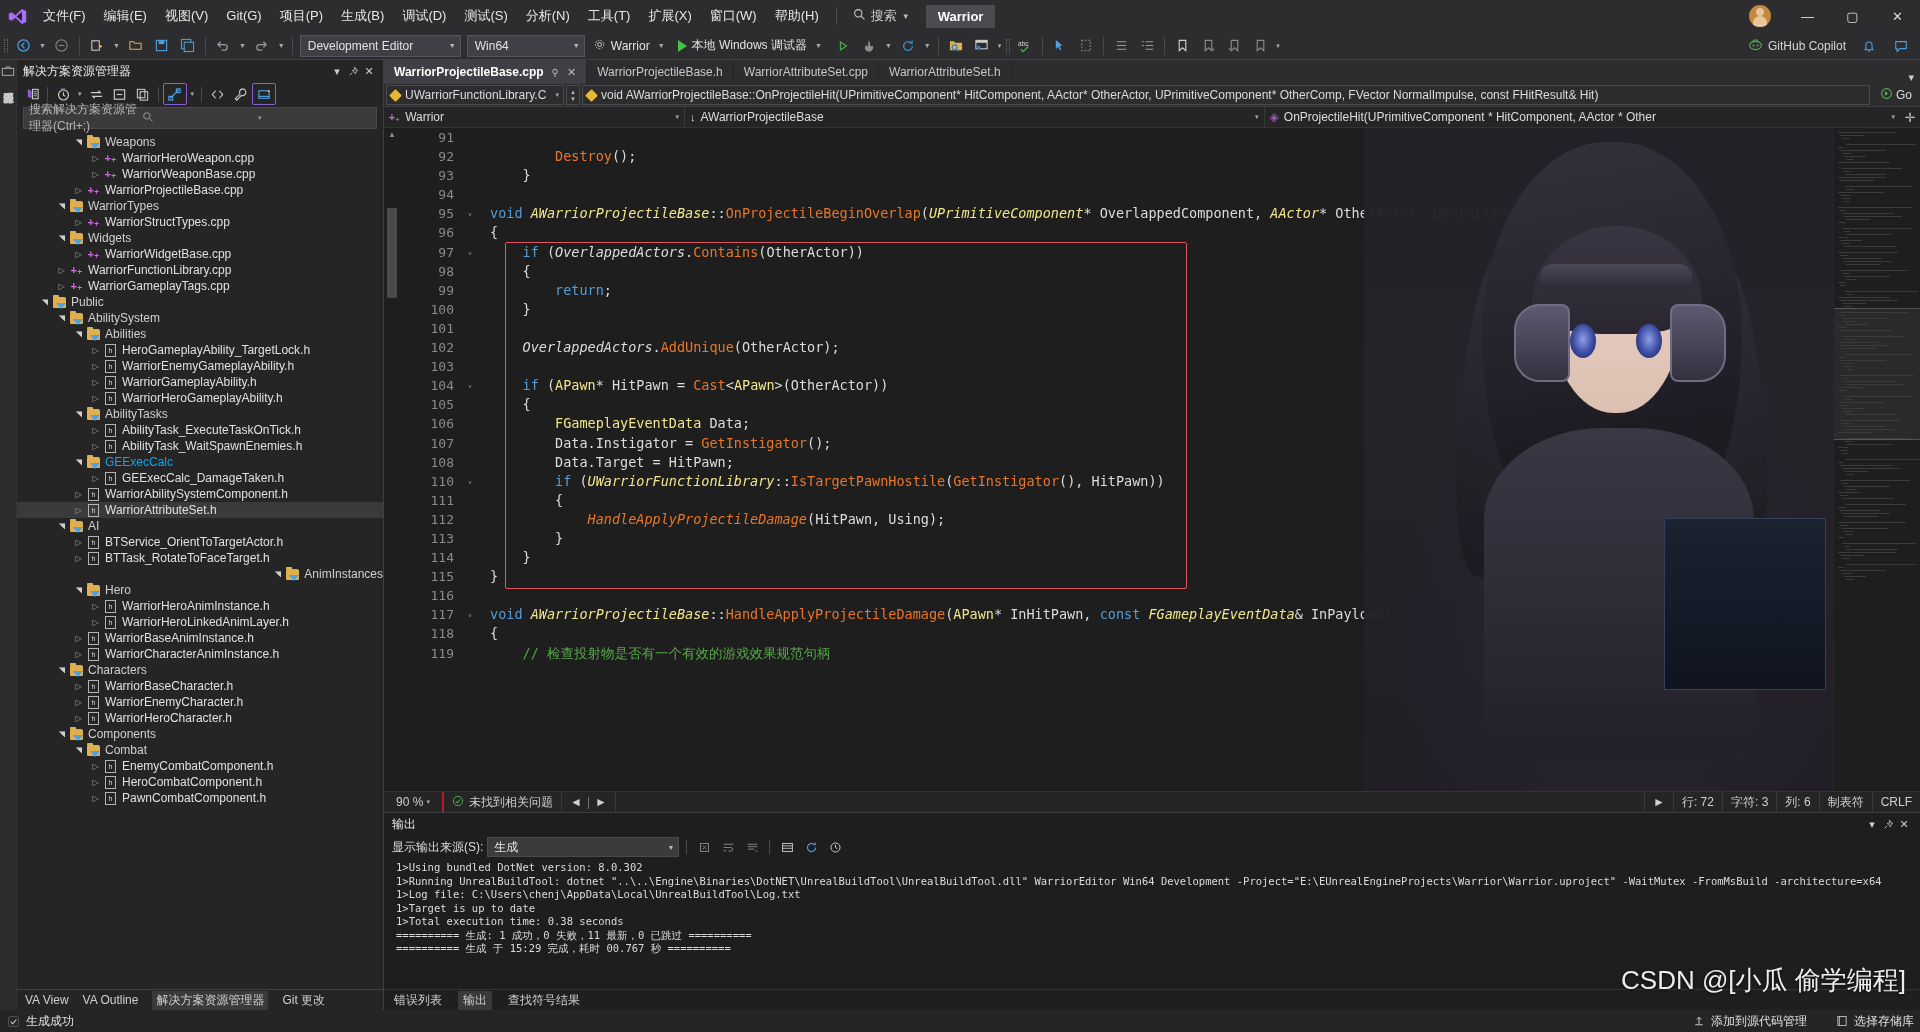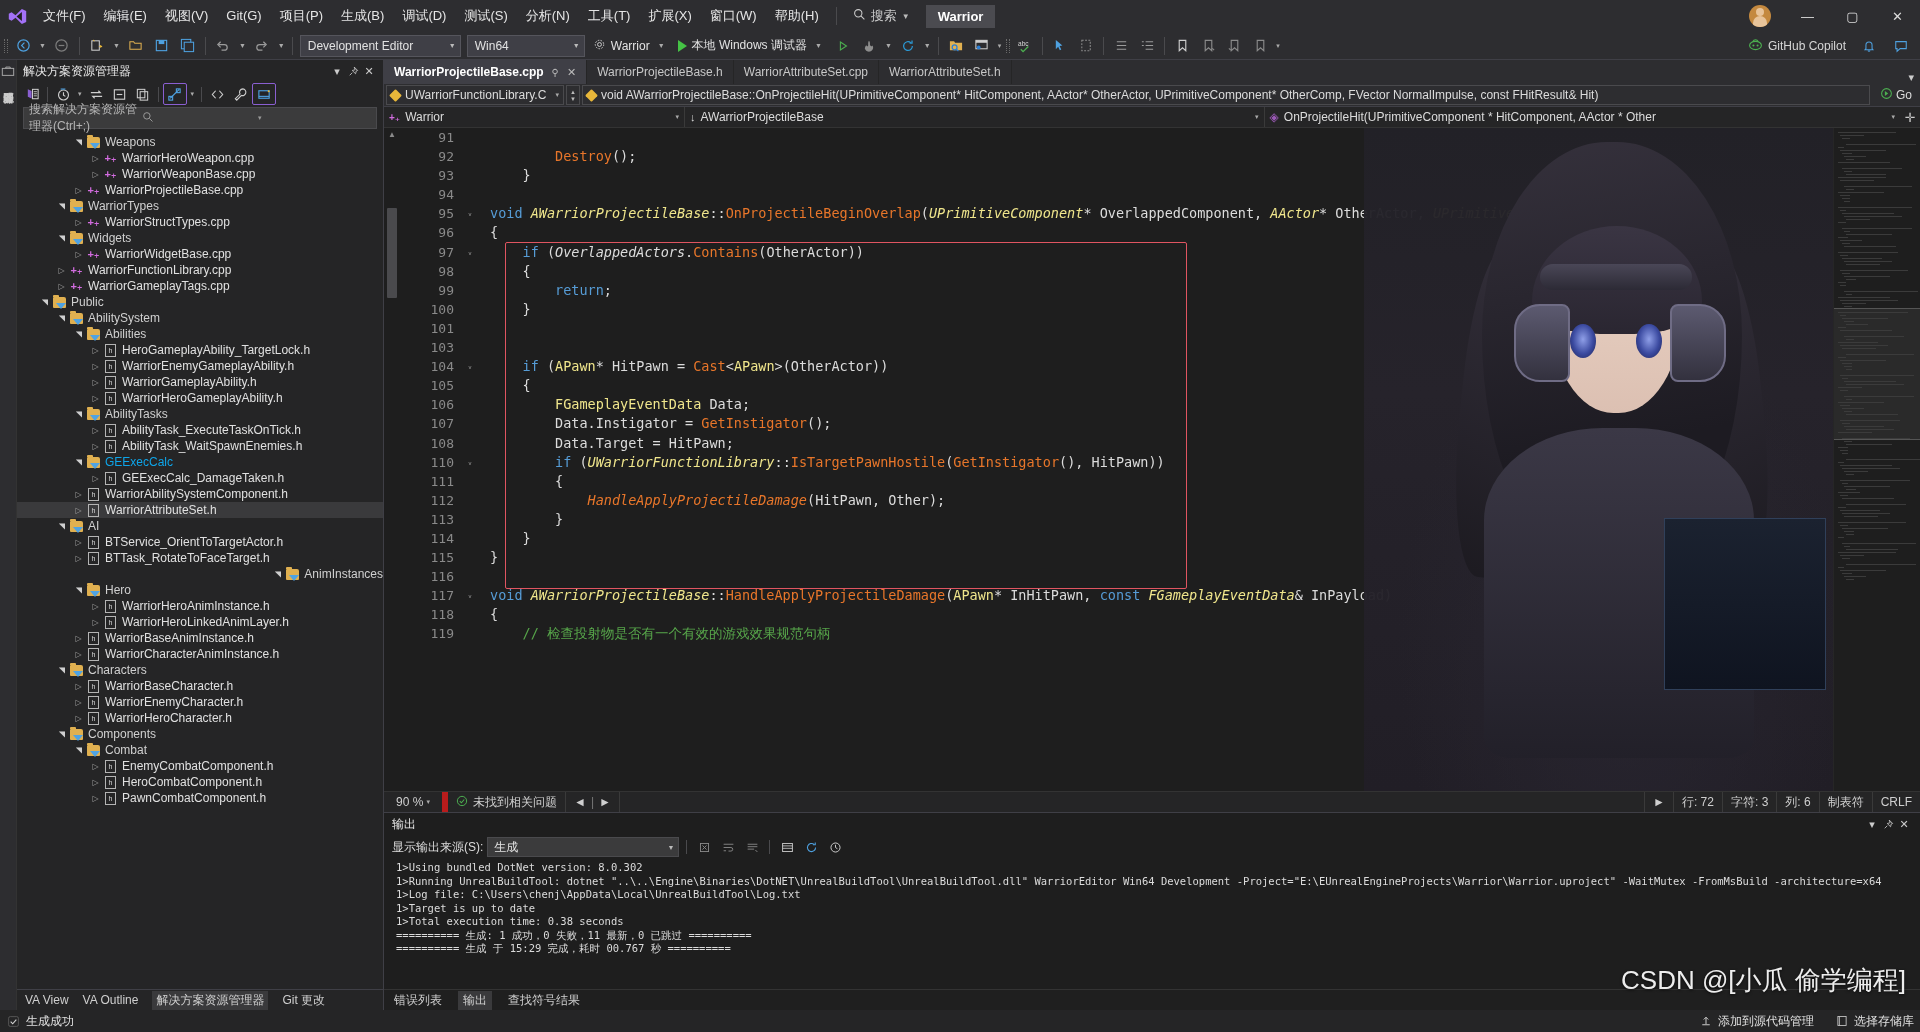--- a/index.html
+++ b/index.html
@@ -136,21 +136,21 @@
   .anime .eyeL{position:absolute;left:206px;top:196px;width:26px;height:34px;background:radial-gradient(ellipse at 50% 45%, #8f9fe8 0%, #3b4aa0 55%, #1b2050 100%);border-radius:50% 50% 50% 50%;}
   .anime .eyeR{position:absolute;left:272px;top:196px;width:26px;height:34px;background:radial-gradient(ellipse at 50% 45%, #8f9fe8 0%, #3b4aa0 55%, #1b2050 100%);border-radius:50%;}
   .anime .hp-band{position:absolute;left:176px;top:136px;width:152px;height:26px;background:linear-gradient(180deg,#4a4757,#2c2a35);border-radius:14px;}
   .anime .hp-l{position:absolute;left:150px;top:176px;width:52px;height:74px;background:linear-gradient(180deg,#5c5a70,#33313e);border-radius:26px 8px 8px 26px;border:2px solid #6f6c85;}
   .anime .hp-r{position:absolute;left:306px;top:176px;width:52px;height:74px;background:linear-gradient(180deg,#5c5a70,#33313e);border-radius:8px 26px 26px 8px;border:2px solid #6f6c85;}
   .anime .body{position:absolute;left:120px;top:300px;width:270px;height:330px;background:linear-gradient(180deg,#3b3846,#222029);border-radius:44% 44% 10% 10%/28% 28% 6% 6%;}
   .anime .screenglow{position:absolute;left:300px;top:390px;width:160px;height:170px;background:linear-gradient(180deg,#1b2230,#0f1420);border:1px solid #30405a;}
 
   
   .ed-status{height:20px;flex:0 0 20px;background:#252526;display:flex;align-items:center;font-size:12px;color:#cfcfcf;border-top:1px solid #333;}
-  .eds-zoom{width:58px;display:flex;align-items:center;justify-content:center;gap:3px;border-right:6px solid #b91c1c;height:20px;}
+  .eds-zoom{width:58px;display:flex;align-items:center;justify-content:center;gap:3px;border-right:2px solid #b91c1c;height:20px;}
   .eds-cell{display:flex;align-items:center;gap:5px;padding:0 8px;height:20px;border-right:1px solid #3a3a3a;}
   .eds-grow{flex:1;}
   .eds-right{display:flex;align-items:center;}
   .eds-right .eds-cell{border-right:none;border-left:1px solid #3a3a3a;}
 
   
   .outpanel{height:176px;flex:0 0 176px;background:#1e1e1e;display:flex;flex-direction:column;border-top:1px solid #3f3f46;}
   .out-head{height:22px;display:flex;align-items:center;padding:0 8px;font-size:12px;color:#e8e8e8;}
   .out-head .spacer{flex:1;}
   .out-head .oh-btn{width:16px;height:16px;display:flex;align-items:center;justify-content:center;color:#ccc;font-size:11px;}
@@ -162,21 +162,21 @@
   .ot-sep{width:1px;height:14px;background:#4a4a4d;margin:0 3px;}
   .out-body{flex:1;overflow:hidden;padding:2px 0 0 4px;font-family:"DejaVu Sans Mono","Liberation Mono",monospace;font-size:10.5px;line-height:13.5px;color:#dcdcdc;display:flex;}
   .out-gutter{width:8px;flex:0 0 8px;}
   .out-lines{flex:1;white-space:pre;}
   .out-scroll{width:14px;background:#1e1e1e;position:relative;}
   .bottom-tabs{height:20px;flex:0 0 20px;background:#1f1f1f;display:flex;align-items:center;gap:16px;padding:0 10px;font-size:12px;color:#cfcfcf;border-top:1px solid #333;}
 
   
   .statusbar{height:22px;flex:0 0 22px;background:#252526;display:flex;align-items:center;padding:0 6px;font-size:12px;color:#e0e0e0;}
   .sb-left{display:flex;align-items:center;gap:6px;}
-  .sb-right{margin-left:auto;display:flex;align-items:center;gap:21px;}
+  .sb-right{margin-left:auto;display:flex;align-items:center;gap:28px;}
   .sb-icon{width:14px;height:14px;display:flex;align-items:center;justify-content:center;color:#d0d0d0;}
   .watermark{position:absolute;right:14px;bottom:34px;font-size:26px;color:#ededed;font-family:"Liberation Sans",sans-serif;text-shadow:0 1px 3px rgba(0,0,0,.7);pointer-events:none;}
 </style>
 </head>
 <body>
 
 <div class="app">
 
   <div class="titlebar">
     <div class="vs-logo">
@@ -894,29 +894,30 @@
                 <div class="cl"><span class="ln">92</span><span class="glyph"></span><span class="chg"></span><span class="ctext"><span class="pn">        </span><span class="fn">Destroy</span><span class="pn">();</span></span></div>
                 <div class="cl"><span class="ln">93</span><span class="glyph"></span><span class="chg"></span><span class="ctext"><span class="pn">    }</span></span></div>
                 <div class="cl"><span class="ln">94</span><span class="glyph"></span><span class="chg"></span><span class="ctext"></span></div>
                 <div class="cl"><span class="ln">95</span><span class="glyph">ᵥ</span><span class="chg"></span><span class="ctext"><span class="kw">void </span><span class="ty">AWarriorProjectileBase</span><span class="pn">::</span><span class="fn">OnProjectileBeginOverlap</span><span class="pn">(</span><span class="ty">UPrimitiveComponent</span><span class="pn">* OverlappedComponent, </span><span class="ty">AActor</span><span class="pn">* OtherActor, </span><span class="ty">UPrimitiveCompor</span></span></div>
                 <div class="cl"><span class="ln">96</span><span class="glyph"></span><span class="chg"></span><span class="ctext"><span class="pn">{</span></span></div>
                 <div class="cl"><span class="ln">97</span><span class="glyph">ᵥ</span><span class="chg green"></span><span class="ctext"><span class="pn">    </span><span class="kw">if </span><span class="pn">(</span><span class="vari">OverlappedActors</span><span class="pn">.</span><span class="fn">Contains</span><span class="pn">(OtherActor))</span></span></div>
                 <div class="cl"><span class="ln">98</span><span class="glyph"></span><span class="chg green"></span><span class="ctext"><span class="pn">    {</span></span></div>
                 <div class="cl"><span class="ln">99</span><span class="glyph"></span><span class="chg green"></span><span class="ctext"><span class="pn">        </span><span class="kw">return</span><span class="pn">;</span></span></div>
                 <div class="cl"><span class="ln">100</span><span class="glyph"></span><span class="chg green"></span><span class="ctext"><span class="pn">    }</span></span></div>
                 <div class="cl"><span class="ln">101</span><span class="glyph"></span><span class="chg green"></span><span class="ctext"></span></div>
+                <div class="cl"><span class="ln">102</span><span class="glyph"></span><span class="chg green"></span><span class="ctext"><span class="pn">    </span><span class="vari">OverlappedActors</span><span class="pn">.</span><span class="fn">AddUnique</span><span class="pn">(OtherActor);</span></span></div>
                 <div class="cl"><span class="ln">103</span><span class="glyph"></span><span class="chg green"></span><span class="ctext"></span></div>
                 <div class="cl"><span class="ln">104</span><span class="glyph">ᵥ</span><span class="chg green"></span><span class="ctext"><span class="pn">    </span><span class="kw">if </span><span class="pn">(</span><span class="tyi">APawn</span><span class="pn">* HitPawn = </span><span class="fn">Cast</span><span class="pn">&lt;</span><span class="tyi">APawn</span><span class="pn">&gt;(OtherActor))</span></span></div>
                 <div class="cl"><span class="ln">105</span><span class="glyph"></span><span class="chg green"></span><span class="ctext"><span class="pn">    {</span></span></div>
                 <div class="cl"><span class="ln">106</span><span class="glyph"></span><span class="chg green"></span><span class="ctext"><span class="pn">        </span><span class="tyi">FGameplayEventData</span><span class="pn"> Data;</span></span></div>
                 <div class="cl"><span class="ln">107</span><span class="glyph"></span><span class="chg green"></span><span class="ctext"><span class="pn">        Data.Instigator = </span><span class="fn">GetInstigator</span><span class="pn">();</span></span></div>
                 <div class="cl"><span class="ln">108</span><span class="glyph"></span><span class="chg green"></span><span class="ctext"><span class="pn">        Data.Target = HitPawn;</span></span></div>
                 <div class="cl"><span class="ln">110</span><span class="glyph">ᵥ</span><span class="chg green"></span><span class="ctext"><span class="pn">        </span><span class="kw">if </span><span class="pn">(</span><span class="ty">UWarriorFunctionLibrary</span><span class="pn">::</span><span class="fn">IsTargetPawnHostile</span><span class="pn">(</span><span class="fn">GetInstigator</span><span class="pn">(), HitPawn))</span></span></div>
                 <div class="cl"><span class="ln">111</span><span class="glyph"></span><span class="chg green"></span><span class="ctext"><span class="pn">        {</span></span></div>
-                <div class="cl"><span class="ln">112</span><span class="glyph"></span><span class="chg green"></span><span class="ctext"><span class="pn">            </span><span class="fni">HandleApplyProjectileDamage</span><span class="pn">(HitPawn, Other);</span></span></div>
+                <div class="cl"><span class="ln">112</span><span class="glyph"></span><span class="chg green"></span><span class="ctext"><span class="pn">            </span><span class="fni">HandleApplyProjectileDamage</span><span class="pn">(HitPawn, Using);</span></span></div>
                 <div class="cl"><span class="ln">113</span><span class="glyph"></span><span class="chg green"></span><span class="ctext"><span class="pn">        }</span></span></div>
                 <div class="cl"><span class="ln">114</span><span class="glyph"></span><span class="chg green"></span><span class="ctext"><span class="pn">    }</span></span></div>
                 <div class="cl"><span class="ln">115</span><span class="glyph"></span><span class="chg"></span><span class="ctext"><span class="pn">}</span></span></div>
                 <div class="cl"><span class="ln">116</span><span class="glyph"></span><span class="chg"></span><span class="ctext"></span></div>
                 <div class="cl"><span class="ln">117</span><span class="glyph">ᵥ</span><span class="chg"></span><span class="ctext"><span class="kw">void </span><span class="ty">AWarriorProjectileBase</span><span class="pn">::</span><span class="fn">HandleApplyProjectileDamage</span><span class="pn">(</span><span class="tyi">APawn</span><span class="pn">* InHitPawn, </span><span class="kw">const </span><span class="ty">FGameplayEventData</span><span class="pn">&amp; InPayload)</span></span></div>
                 <div class="cl"><span class="ln">118</span><span class="glyph"></span><span class="chg"></span><span class="ctext"><span class="pn">{</span></span></div>
                 <div class="cl"><span class="ln">119</span><span class="glyph"></span><span class="chg"></span><span class="ctext"><span class="pn">    </span><span class="cmt">// 检查投射物是否有一个有效的游戏效果规范句柄</span></span></div>
                 <div class="redbox" style="left: 105px; top: 114px; height: 345px; width: 680px;"></div>
               </div>
 

